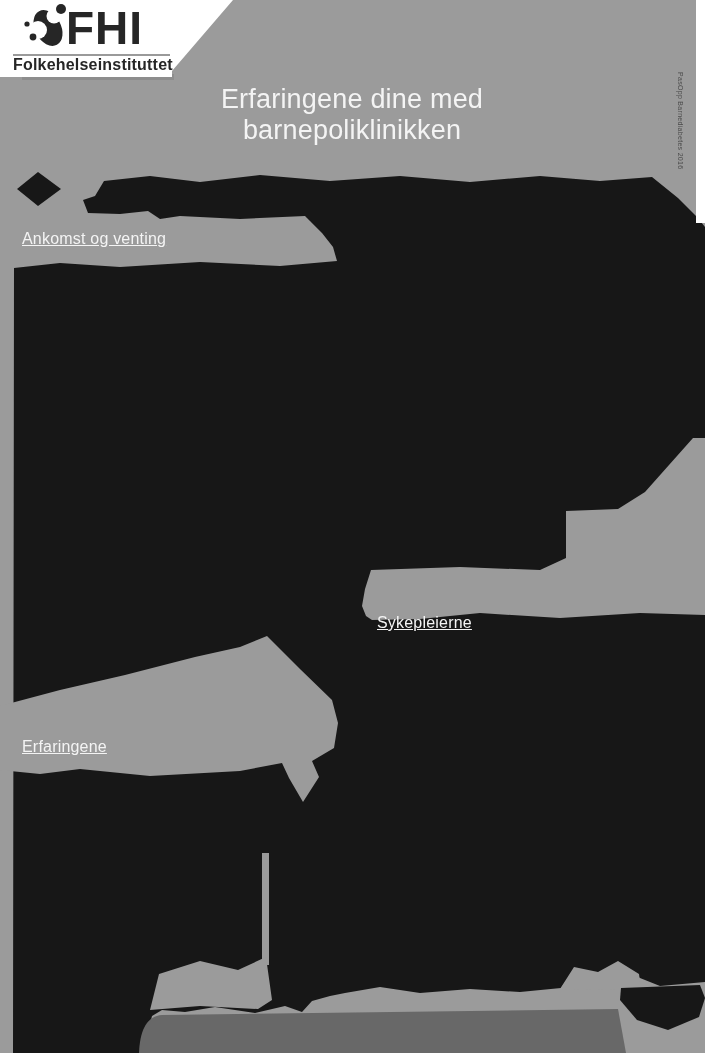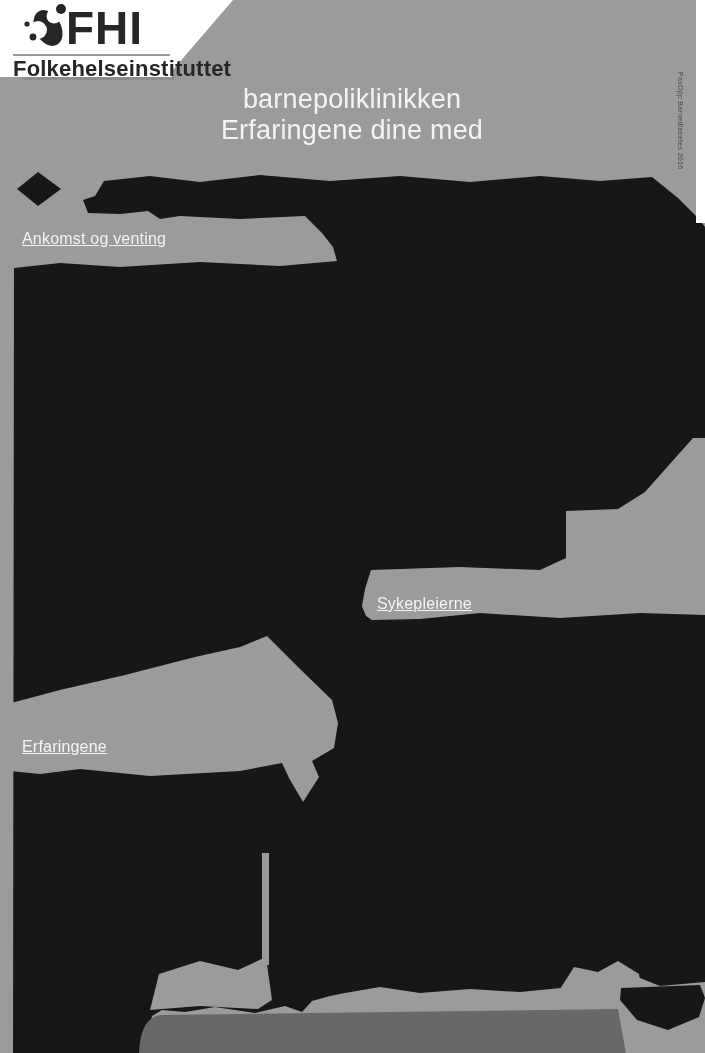--- a/index.html
+++ b/index.html
@@ -25,35 +25,35 @@
 
   .logo-box{position:absolute;left:0;top:0;width:240px;height:82px;}
   .logo-acronym{
     position:absolute;left:66px;top:4px;
     font-size:46px;font-weight:700;letter-spacing:1px;
     color:var(--logo-text);line-height:48px;
   }
   .logo-rule{position:absolute;left:13px;top:54px;width:157px;height:2px;background:var(--logo-rule);}
   .logo-name{
     position:absolute;left:13px;top:56px;
-    font-size:22px;font-weight:700;letter-spacing:0.2px;
+    font-size:16px;font-weight:700;letter-spacing:0.2px;
     color:var(--logo-text);white-space:nowrap;
   }
   .page-title{
     position:absolute;left:150px;top:84px;width:404px;
     text-align:center;color:var(--heading-text);
     font-size:27px;line-height:31px;font-weight:400;
     letter-spacing:0.2px;
   }
   .section-header{
     position:absolute;color:var(--heading-text);
     font-size:16px;font-weight:400;letter-spacing:0.2px;white-space:nowrap;text-decoration:underline;
   }
   .s1{left:22px;top:230px;}
-  .s2{left:377px;top:595px;}
+  .s2{left:377px;top:614px;}
   .s3{left:22px;top:738px;}
   .side-label{
     position:absolute;left:677px;top:72px;height:110px;
     writing-mode:vertical-rl;
     font-size:7px;color:var(--side-label-text);
     letter-spacing:0.3px;white-space:nowrap;
   }
 </style>
 </head>
 <body>
@@ -111,22 +111,22 @@
       <circle cx="51" cy="8" r="5" fill="var(--logo-text)"></circle>
       <circle cx="17" cy="23" r="2.6" fill="var(--logo-text)"></circle>
       <circle cx="23" cy="36" r="3.4" fill="var(--logo-text)"></circle>
     </svg>
     <span class="logo-acronym">FHI</span>
     <div class="logo-rule"></div>
     <div class="logo-name">Folkehelseinstituttet</div>
   </div>
 
   <div class="page-title">
+    <div>Erfaringene dine med</div>
     <div>barnepoliklinikken</div>
-    <div>Erfaringene dine med</div>
   </div>
 
   <div class="section-header s1">Ankomst og venting</div>
   <div class="section-header s2">Sykepleierne</div>
   <div class="section-header s3">Erfaringene</div>
 
   <div class="side-label">PasOpp Barnediabetes 2016</div>
 
 </div>
 

